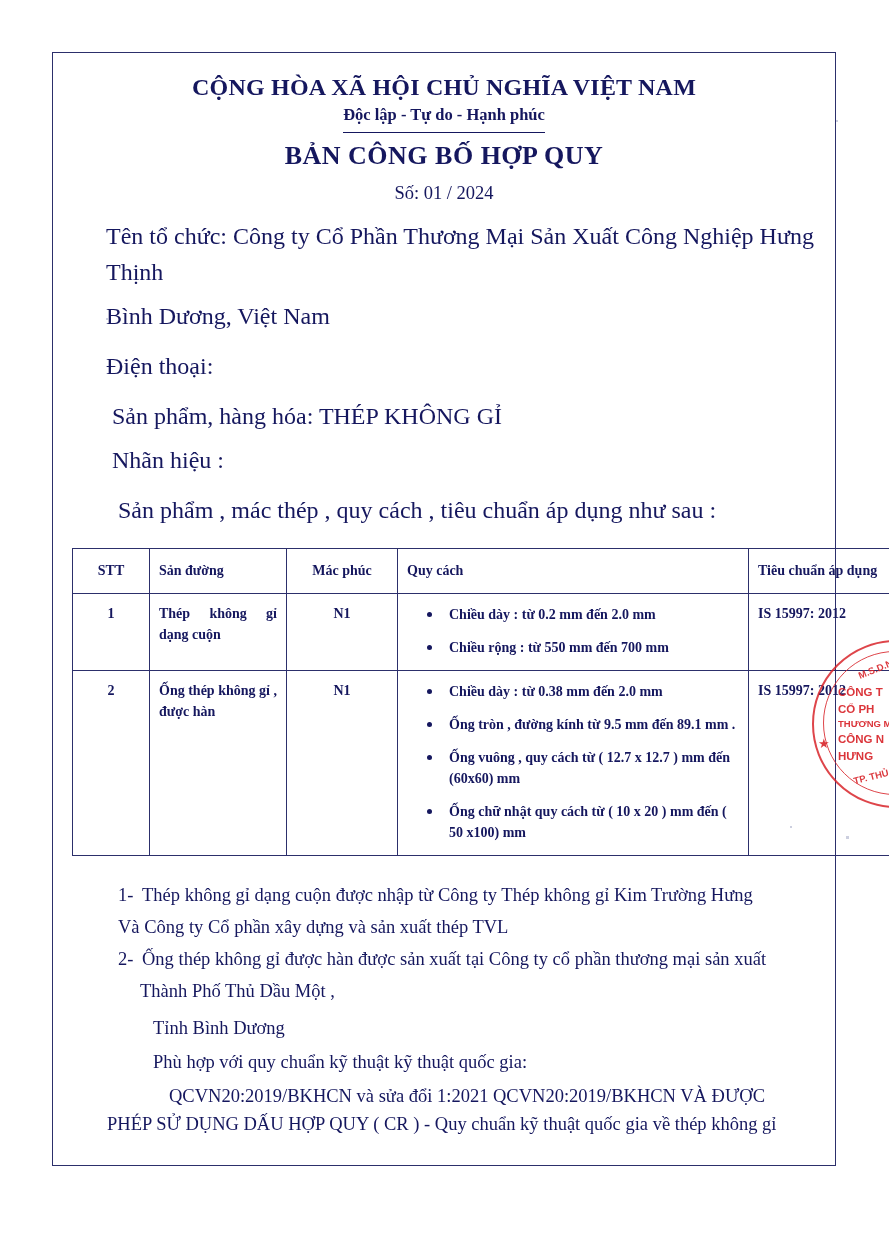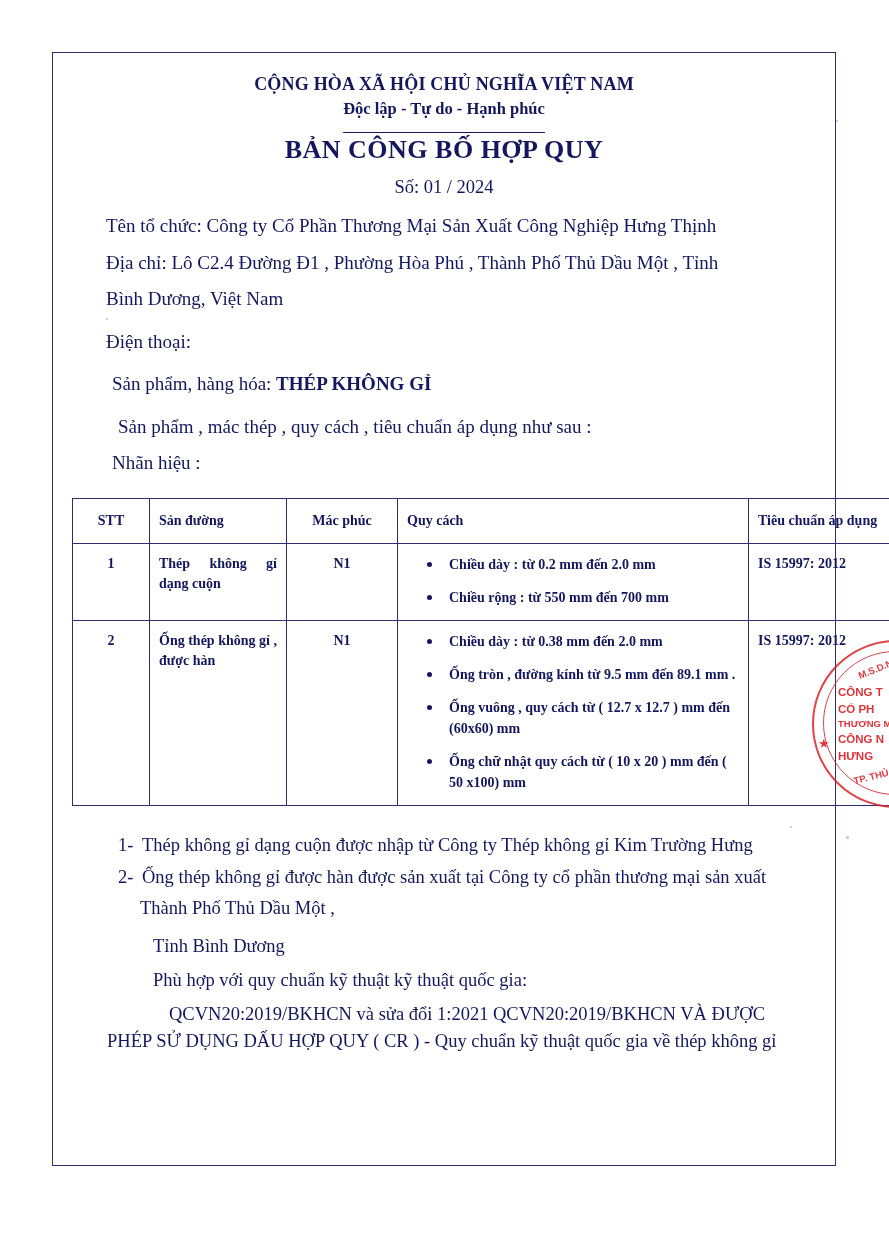--- a/index.html
+++ b/index.html
@@ -38,64 +38,64 @@
     position: absolute;
     left: 72px;
     top: 66px;
     width: 744px;
     box-sizing: border-box;
   }
 
   .national-title {
     text-align: center;
     font-weight: bold;
-    font-size: 18px;
+    font-size: 24px;
     letter-spacing: 0.2px;
     color: #15175e;
     margin-top: 8px;
   }
   .national-sub {
     text-align: center;
     font-weight: bold;
     font-size: 16.5px;
     color: #15175e;
     margin-top: 4px;
   }
   .national-sub span {
     border-bottom: 1.4px solid #15175e;
-    padding-bottom: 14px;
+    padding-bottom: 8px;
   }
 
   .doc-title {
     text-align: center;
     font-weight: bold;
     font-size: 26px;
     color: #15175e;
     margin-top: 16px;
     letter-spacing: 0.5px;
   }
   .doc-number {
     text-align: center;
     font-size: 18.5px;
     color: #15175e;
     margin-top: 12px;
   }
 
   .para {
-    font-size: 19px;
+    font-size: 24px;
     color: #15175e;
     line-height: 1.5;
     margin-top: 14px;
   }
   .para.indent1 { padding-left: 34px; }
   .para.indent2 { padding-left: 40px; }
   .para.indent3 { padding-left: 46px; }
   .para.tight { margin-top: 8px; }
 
-  .bold { font-weight: bold; }
+  .bold { font-weight: normal; }
 
   
   table.spec {
     margin-top: 20px;
     border-collapse: collapse;
     width: 744px;
     table-layout: fixed;
     color: #15175e;
   }
   table.spec td, table.spec th {
@@ -277,36 +277,32 @@
     <div class="national-sub"><span>Độc lập - Tự do - Hạnh phúc</span></div>
 
     <div class="doc-title">BẢN CÔNG BỐ HỢP QUY</div>
     <div class="doc-number">Số: 01 / 2024</div>
 
     <div class="para indent1">
       <span>Tên tổ chức:</span>
       <span>Công ty Cổ Phần Thương Mại Sản Xuất Công Nghiệp Hưng Thịnh</span>
     </div>
 
-    <div class="para indent1 tight">
-      <span>Địa chỉ:</span>
-      <span>Lô C2.4 Đường Đ1 , Phường Hòa Phú , Thành Phố Thủ Dầu Một , Tỉnh</span>
-    </div>
     <div class="para indent1 tight">Bình Dương, Việt Nam</div>
 
     <div class="para indent1">Điện thoại:</div>
 
     <div class="para indent2">
       <span>Sản phẩm, hàng hóa:</span>
       <span class="bold">THÉP KHÔNG GỈ</span>
     </div>
 
+    <div class="para indent2 tight">Nhãn hiệu :</div>
+
     <div class="para indent3">Sản phẩm , mác thép , quy cách , tiêu chuẩn áp dụng như sau :</div>
-
-    <div class="para indent2 tight">Nhãn hiệu :</div>
 
     <table class="spec">
       <thead>
         <tr>
           <td class="col-stt center">STT</td>
           <td class="col-sp">Sản đường</td>
           <td class="col-mac center">Mác phúc</td>
           <td class="col-quy">Quy cách</td>
           <td class="col-tc">Tiêu chuẩn áp dụng</td>
         </tr>
@@ -339,20 +335,21 @@
           <td class="col-tc">IS 15997: 2012</td>
         </tr>
       </tbody>
     </table>
 
     <div class="notes">
       <div class="note-item">
         <div class="note-num">1-</div>
         <div class="note-body">Thép không gỉ dạng cuộn được nhập từ Công ty Thép không gỉ Kim Trường Hưng</div>
       </div>
+      <div class="note-cont">Và Công ty Cổ phần xây dựng và sản xuất thép TVL</div>
 
       <div class="note-item" style="margin-top:4px;">
         <div class="note-num">2-</div>
         <div class="note-body">Ống thép không gỉ được hàn được sản xuất tại Công ty cổ phần thương mại sản xuất</div>
       </div>
       <div class="note-cont" style="padding-left:22px;">Thành Phố Thủ Dầu Một ,</div>
     </div>
 
     <div class="tail">
       <div>Tỉnh Bình Dương</div>

